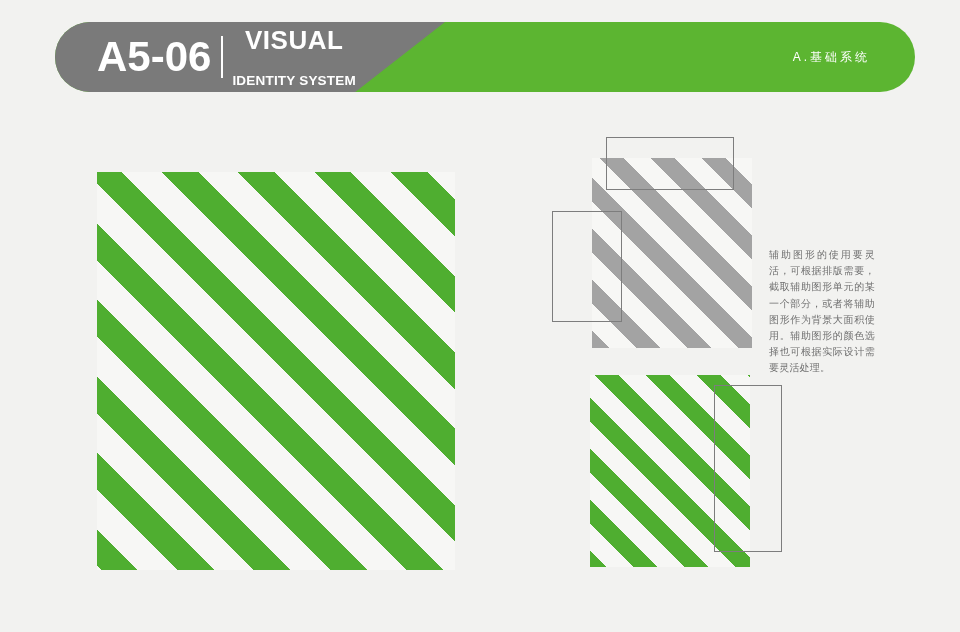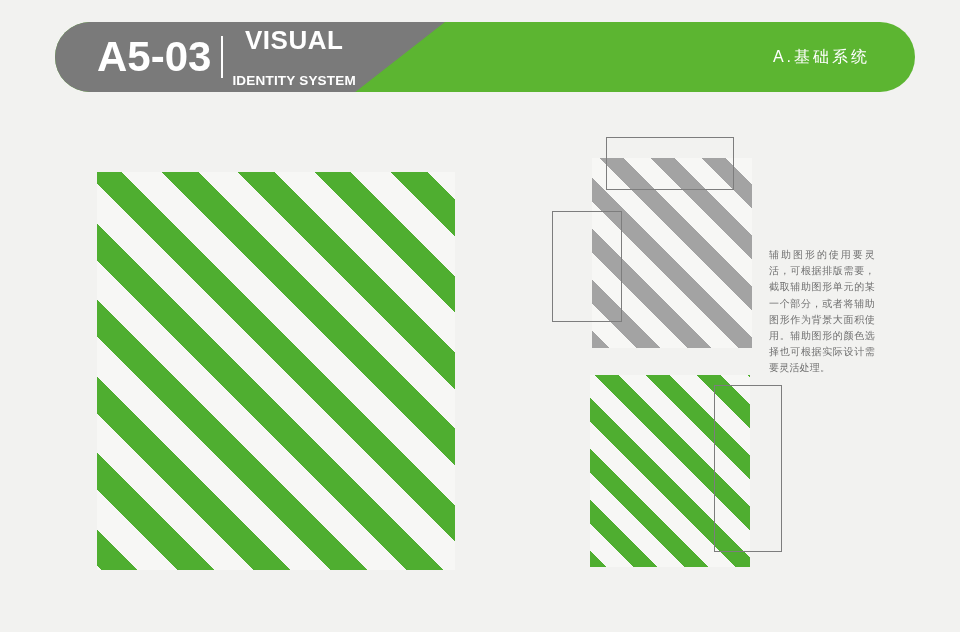--- a/index.html
+++ b/index.html
@@ -85,21 +85,21 @@
     font-family: "Liberation Sans", sans-serif;
   }
   .header-right {
     position: absolute;
     right: 45px;
     top: 0;
     height: 70px;
     display: flex;
     align-items: center;
     color: #ffffff;
-    font-size: 16px;
+    font-size: 12px;
     letter-spacing: 3px;
     font-family: "Liberation Sans", sans-serif;
   }
 
   
   .stripe-block {
     position: absolute;
     overflow: hidden;
     background: #f7f7f5;
   }
@@ -222,21 +222,21 @@
 </style>
 </head>
 <body>
 
 <div class="page">
 
   <div class="header">
     <div class="header-gray"></div>
 
     <div class="header-left">
-      <div class="code">A5-03</div>
+      <div class="code">A5-06</div>
       <div class="divider-line"></div>
       <div class="titles">
         <div class="title-main">VISUAL</div>
         <div class="title-sub">IDENTITY SYSTEM</div>
       </div>
     </div>
 
     <div class="header-right">A.基础系统</div>
   </div>
 

